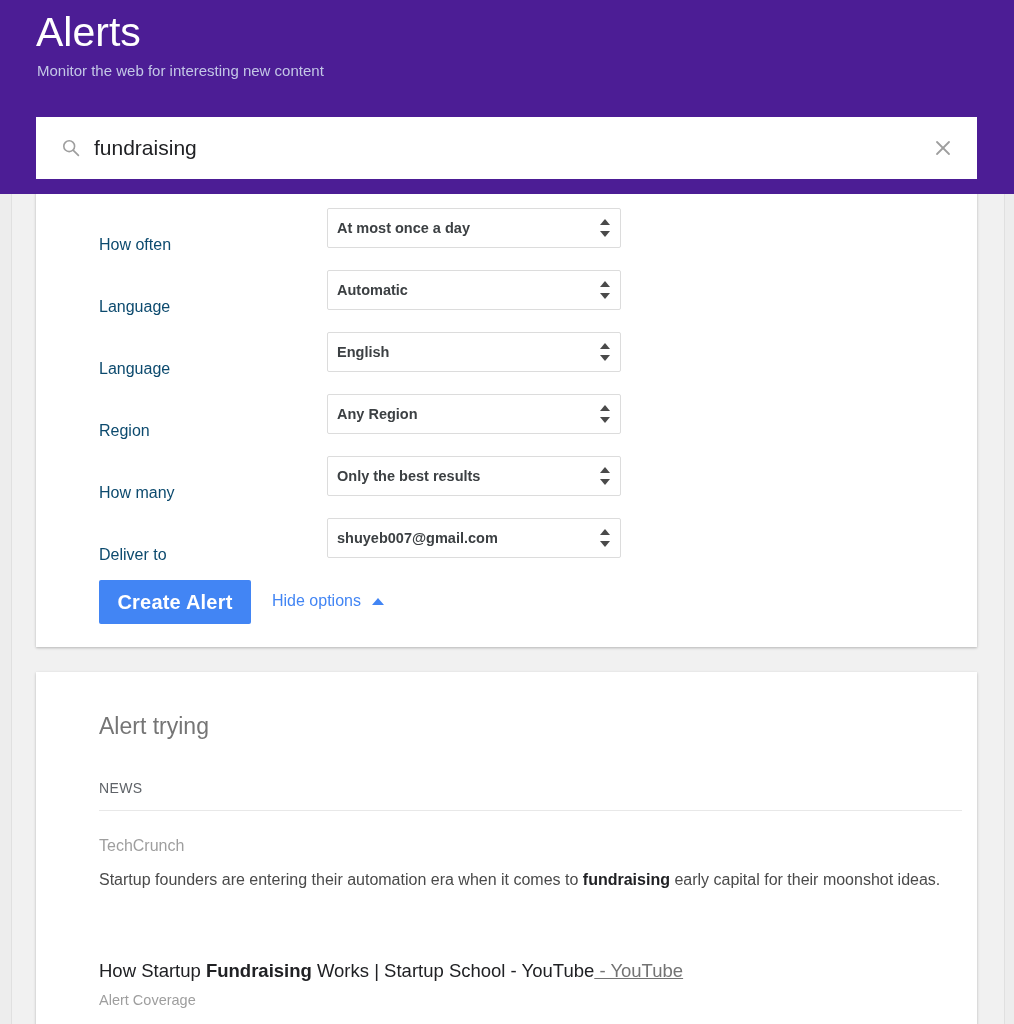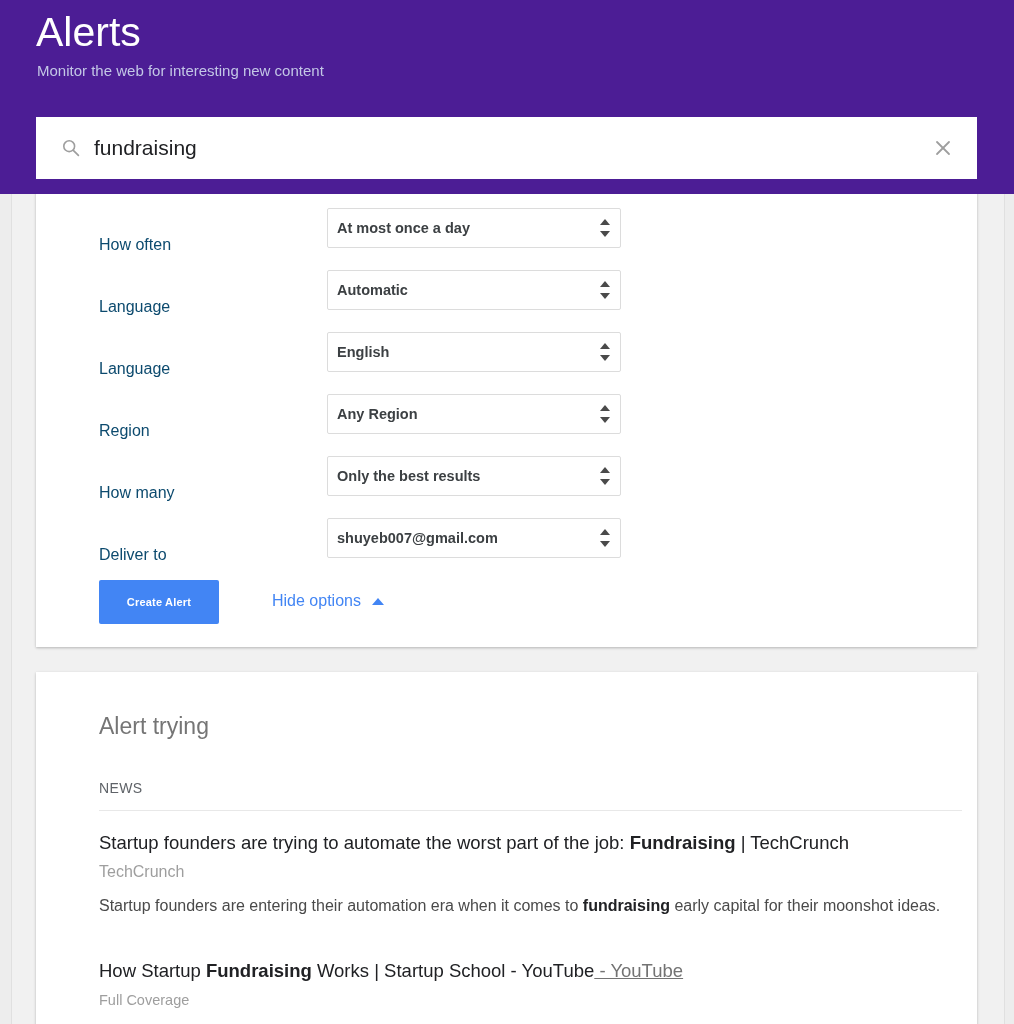--- a/index.html
+++ b/index.html
@@ -187,27 +187,27 @@
 
   
   .actions {
     position: absolute;
     left: 0; top: 392px;
     width: 941px; height: 60px;
   }
   .create-btn {
     position: absolute;
     left: 63px; top: 0;
-    width: 120px; height: 44px;
+    width: 152px; height: 44px;
     background: #4285f4;
     color: #ffffff;
     border: 0;
     border-radius: 2px;
     font-family: "Liberation Sans", sans-serif;
-    font-size: 11px;
+    font-size: 20px;
     font-weight: bold;
     cursor: pointer;
     letter-spacing: 0.2px;
   }
   .hide-options {
     position: absolute;
     left: 236px; top: 12px;
     font-size: 16px;
     color: #4285f4;
     cursor: pointer;
@@ -353,27 +353,26 @@
         </div>
       </div>
     </div>
 
     <div class="card card-preview">
       <div class="preview-title">Alert trying</div>
       <div class="preview-section-label">NEWS</div>
       <div class="preview-divider"></div>
       <div id="preview-results">
           <div class="result result-1">
-            <div class="result-title"><span>Startup founders are trying to automate the worst part of the job: </span><b>Fundraising</b><span> | TechCrunch</span></div>
             <div class="result-source">TechCrunch</div>
             <div class="result-snippet"><span>Startup founders are entering their automation era when it comes to </span><b>fundraising</b><span> early capital for their moonshot ideas.</span></div>
           </div>
           <div class="result result-2">
             <div class="result-title"><span>How Startup </span><b>Fundraising</b><span> Works | Startup School - YouTube</span><span class="src-suffix"> - YouTube</span></div>
-            <div class="result-coverage">Full Coverage</div>
+            <div class="result-coverage">Alert Coverage</div>
           </div>
         </div>
     </div>
 
   </div>
 
   <div class="header">
     <div class="header-title">Alerts</div>
     <div class="header-subtitle">Monitor the web for interesting new content</div>
 

